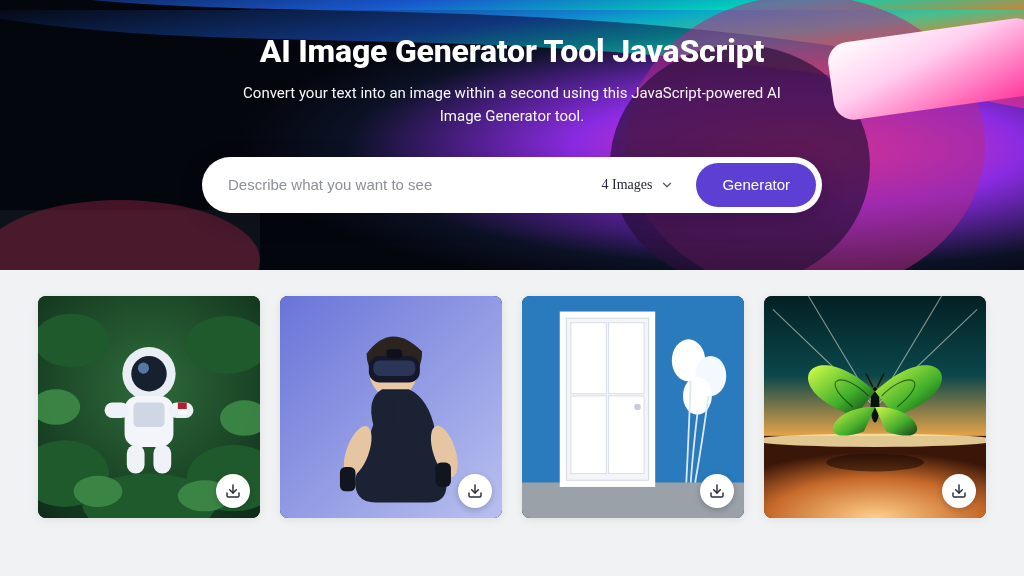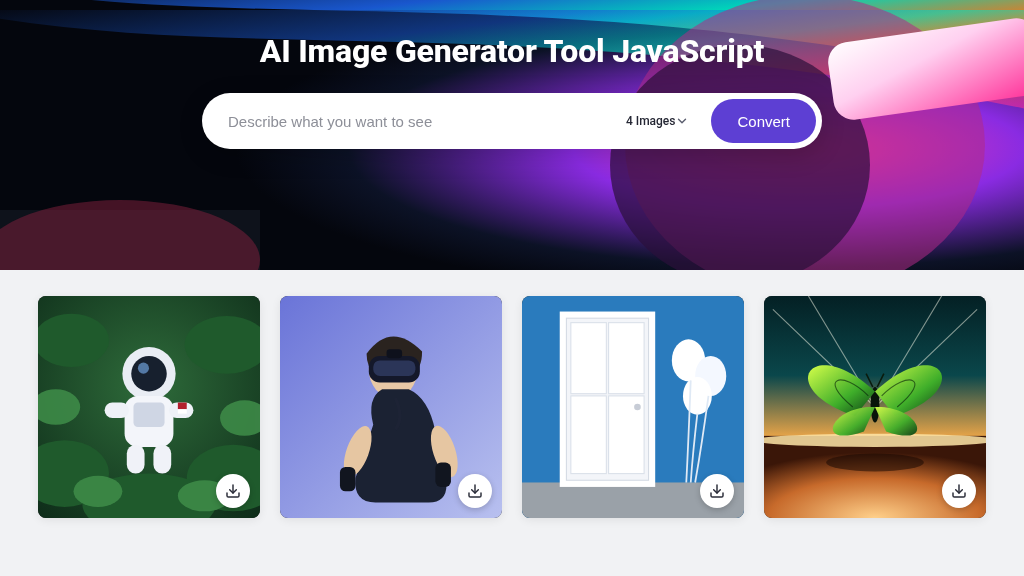--- a/index.html
+++ b/index.html
@@ -33,21 +33,21 @@
     text-align: center;
     color: #fff;
     width: 100%;
     display: flex;
     flex-direction: column;
     align-items: center;
   }
   .hero h1 {
     font-size: 32px;
     font-weight: 800;
-    margin-bottom: 23px;
+    margin-bottom: 12px;
     letter-spacing: -0.2px;
   }
   .hero p {
     font-size: 15px;
     line-height: 1.55;
     font-weight: 400;
     opacity: 0.97;
     margin-bottom: 28px;
     max-width: 560px;
   }
@@ -67,25 +67,27 @@
     border: none;
     outline: none;
     font-size: 15px;
     color: #737373;
     background: transparent;
   }
   .prompt-input::placeholder { color: #8d8f98; }
   .count-select {
     display: flex;
     align-items: center;
+    gap: 8px;
     color: #252734;
-    font-size: 12px;
+    font-size: 14px;
     font-weight: 500;
     cursor: pointer;
     padding: 0 8px;
+    font-family: Liberation Serif, serif;
   }
   .chevron {
     width: 14px; height: 14px;
     display: inline-flex; align-items: center; justify-content: center;
   }
   .chevron svg { stroke: #5a5d6e; }
   .generate-btn {
     background: #5d3fd3;
     color: #fff;
     border: none;
@@ -160,32 +162,33 @@
       <path d="M-50,10 C260,70 520,0 1080,120 L1080,10 Z" fill="url(#streak)" opacity="0.55"></path>
       <ellipse cx="805" cy="145" rx="180" ry="150" fill="#b12a86" opacity="0.55"></ellipse>
       <ellipse cx="740" cy="165" rx="130" ry="120" fill="#2b0f3a" opacity="0.7"></ellipse>
       <rect x="830" y="30" width="210" height="78" rx="20" fill="url(#visor)" transform="rotate(-8 935 69)"></rect>
       <rect x="0" y="210" width="260" height="60" fill="#161a24" opacity="0.6"></rect>
       <ellipse cx="120" cy="260" rx="140" ry="60" fill="#7a1f3a" opacity="0.55"></ellipse>
     </svg>
   </div>
   <div class="hero-content">
     <h1>AI Image Generator Tool JavaScript</h1>
+    <p>Convert your text into an image within a second using this JavaScript-powered AI Image Generator tool.</p>
 
     <div class="prompt-bar">
       <input class="prompt-input" type="text" placeholder="Describe what you want to see" style="">
       <div class="count-select">
         <span>4 Images</span>
         <span class="chevron">
           <svg width="14" height="14" viewBox="0 0 24 24" fill="none" stroke-width="2.4" stroke-linecap="round" stroke-linejoin="round">
               <polyline points="6 9 12 15 18 9"></polyline>
             </svg>
         </span>
       </div>
-      <button class="generate-btn">Convert</button>
+      <button class="generate-btn">Generator</button>
     </div>
   </div>
 </section>
 
 <section class="gallery">
 
   <div class="card" aria-label="astronaut in foliage">
     <svg class="art" viewBox="0 0 200 200">
       <defs>
         <radialGradient id="g1bg" cx="50%" cy="40%" r="80%">

